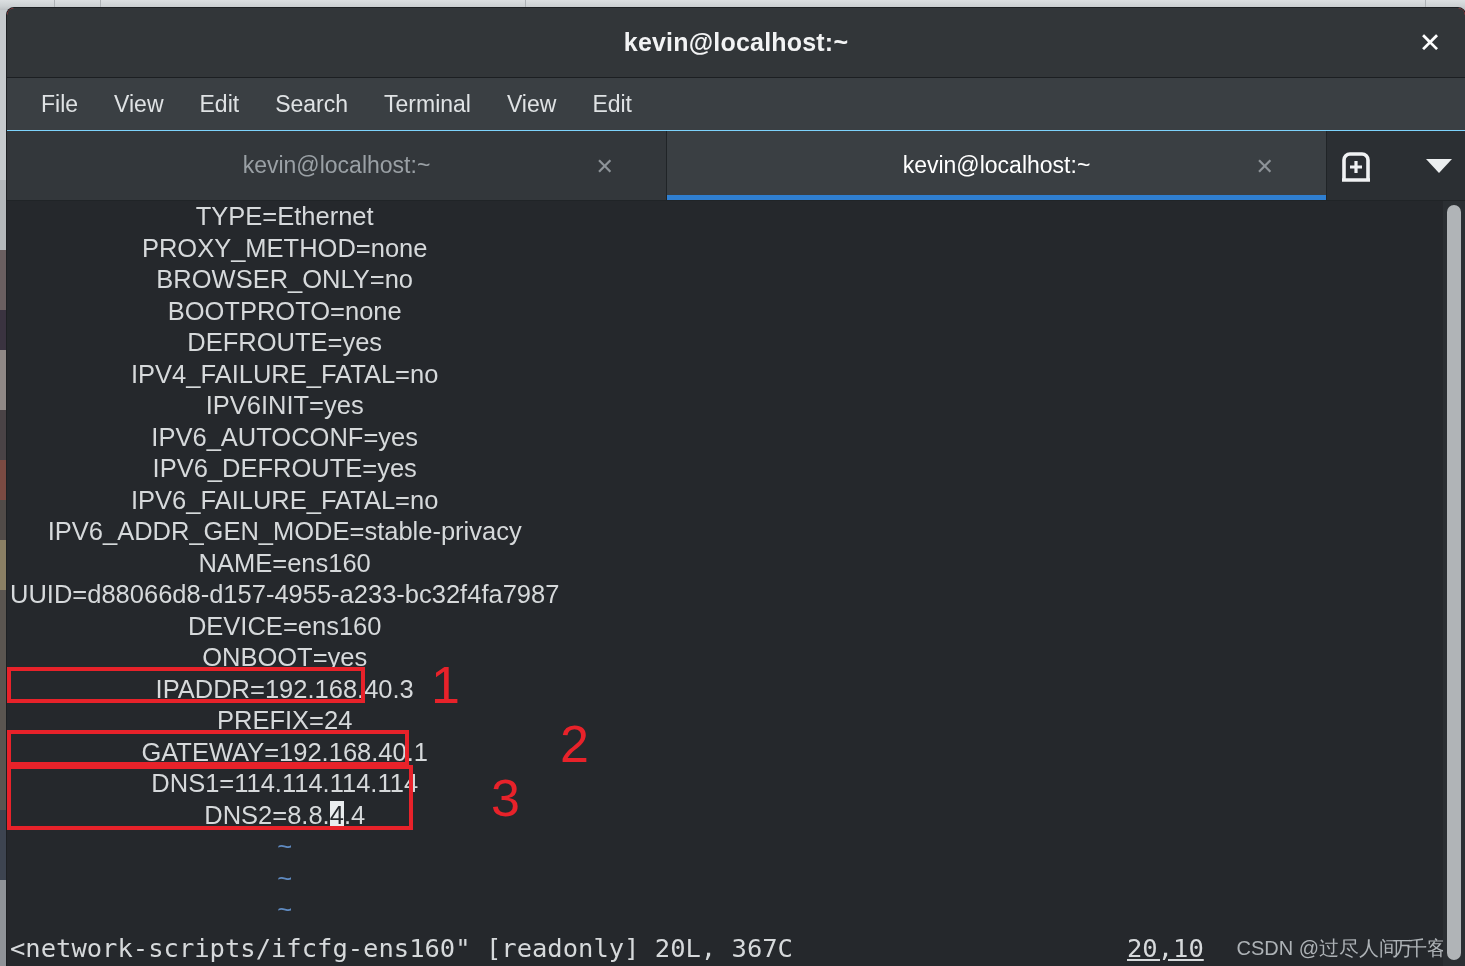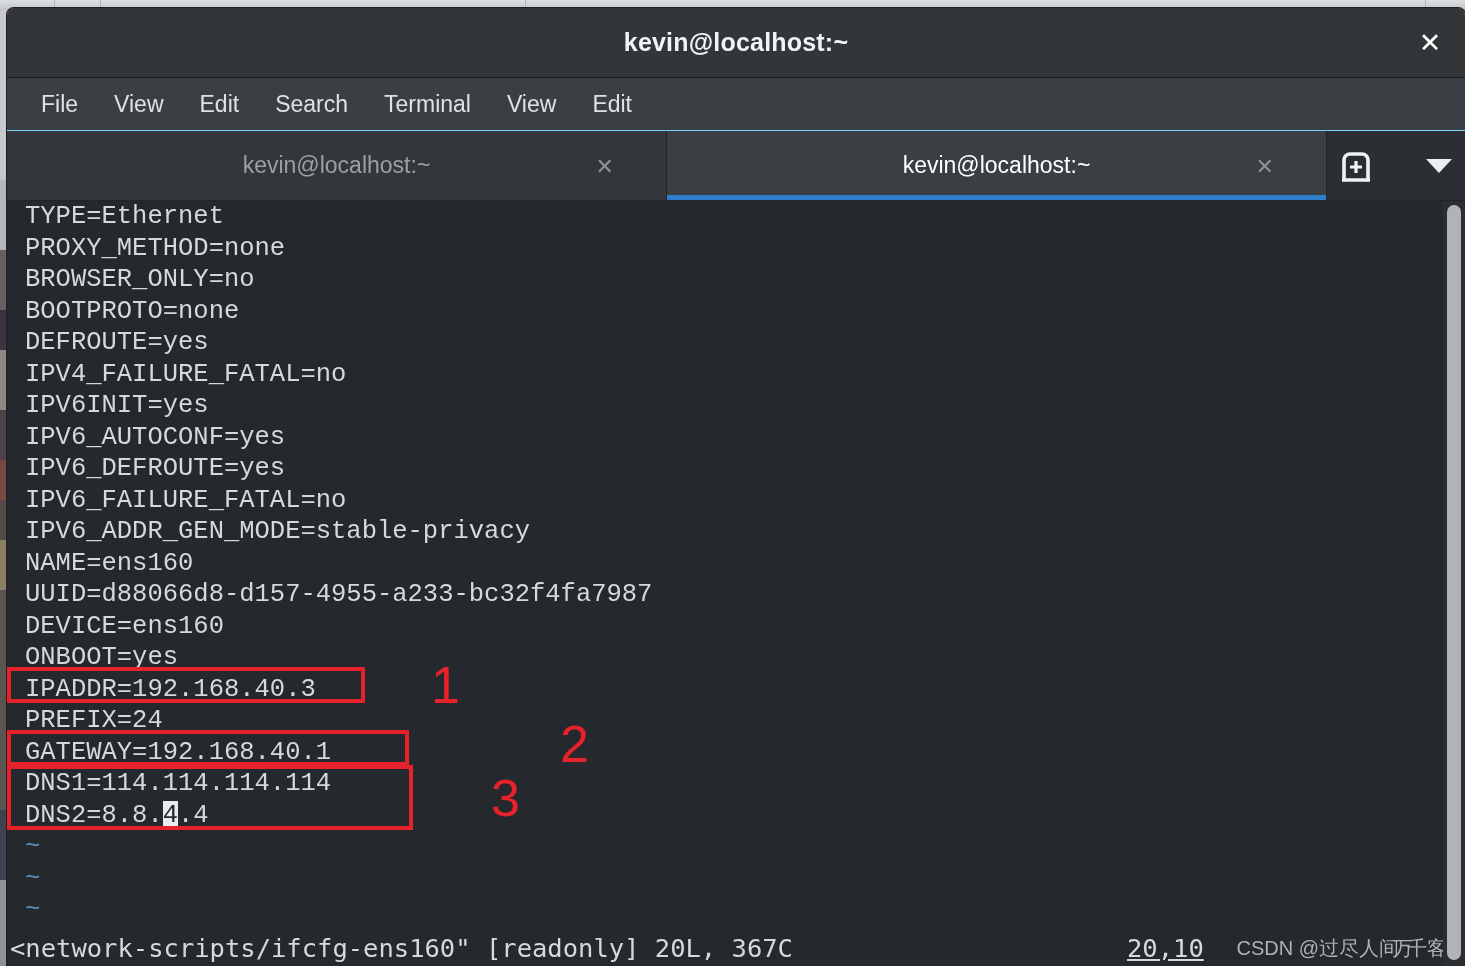--- a/index.html
+++ b/index.html
@@ -179,28 +179,29 @@
 
   
   #terminal {
     position: relative;
     height: 767px;
     background: #25282c;
     overflow: hidden;
   }
   #terminal-text {
     position: absolute;
-    left: 18px;
+    left: 3px;
     top: 0px;
-    font-family: Liberation Mono, monospace;
+    font-family: Liberation Sans, sans-serif;
     font-size: 25.5px;
     line-height: 31.5px;
     color: #d6d9db;
     white-space: pre;
     letter-spacing: 0px;
+    text-align: center;
   }
   #terminal-text .line { height: 31.5px; }
   #terminal-text .tilde { color: #5f8ac0; }
   .cursor-block {
     background: #e9ecee;
     color: #25282c;
   }
 
   
   #status-line {

